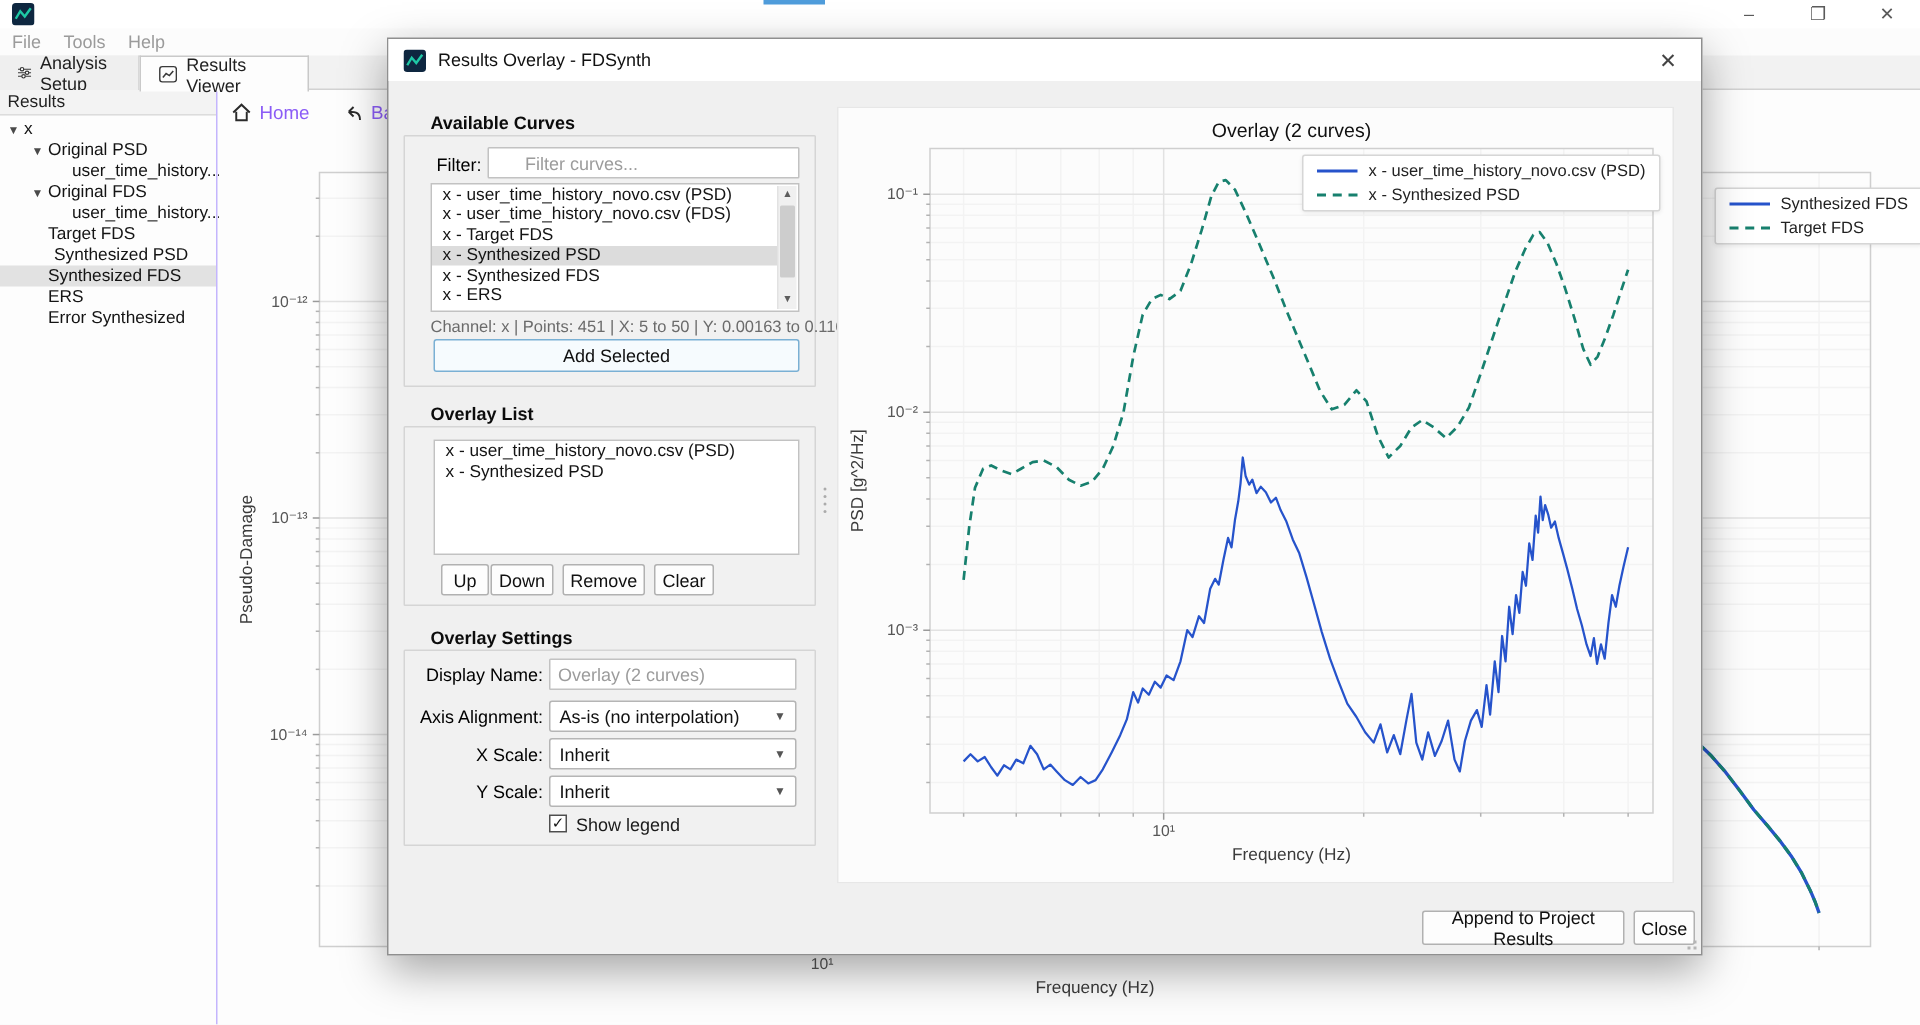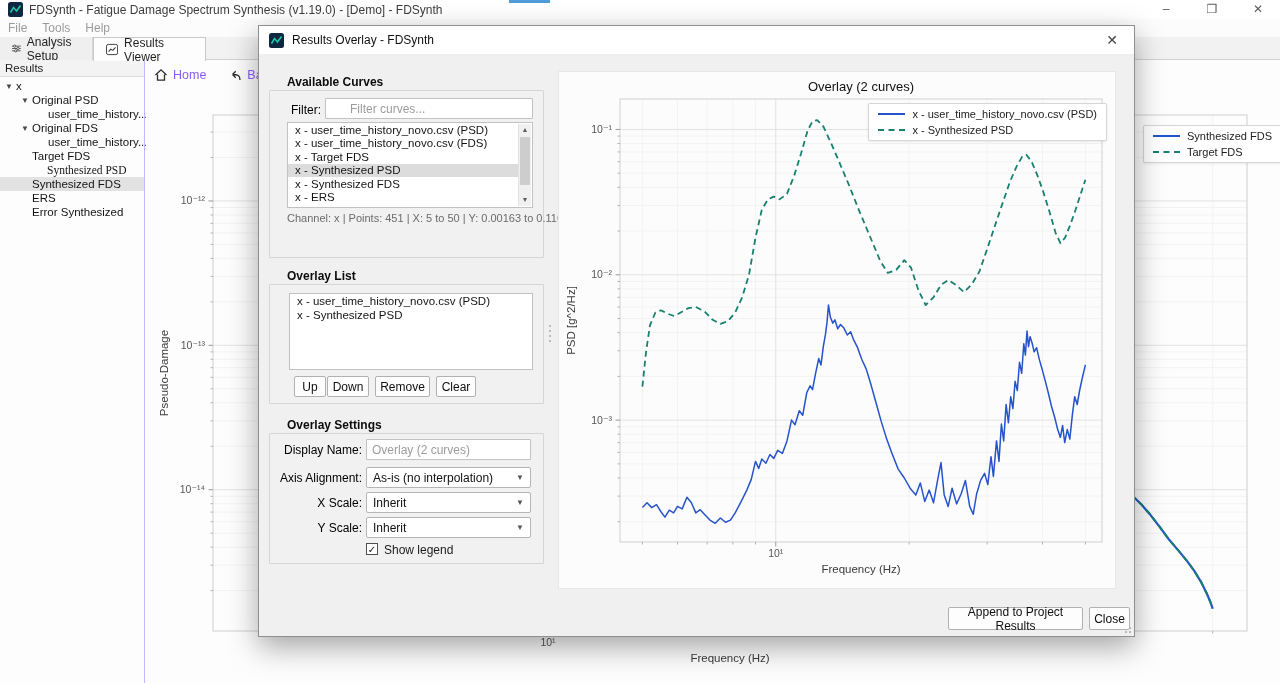--- a/index.html
+++ b/index.html
@@ -97,21 +97,20 @@
 </head>
 <body>
 
 <div id="root">
 
   <div id="titlebar">
     <svg id="app-icon" viewBox="0 0 15 15">
       <rect x="0" y="0" width="15" height="15" rx="2.5" fill="#0e2740"></rect>
       <polyline points="2.5,10.5 5.5,5.5 8.5,9 12.5,3.5" fill="none" stroke="#1ec8a5" stroke-width="1.6"></polyline>
     </svg>
-    <span id="title-text">FDSynth - Fatigue Damage Spectrum Synthesis (v1.19.0) - [Demo] - FDSynth</span>
     <div id="accent-strip"></div>
     <div id="win-min" class="win-ctrl">–</div>
     <div id="win-max" class="win-ctrl">❐</div>
     <div id="win-close" class="win-ctrl">✕</div>
   </div>
 
   <div id="menubar">
       <span class="menu-item">File</span>
       <span class="menu-item">Tools</span>
       <span class="menu-item">Help</span>
@@ -160,21 +159,21 @@
           <span>Original FDS</span>
         </div>
         <div class="tree-row" style="padding-left: 34px;">
           <span class="expander"></span>
           <span>user_time_history...</span>
         </div>
         <div class="tree-row" style="padding-left: 18px;">
           <span class="expander"></span>
           <span>Target FDS</span>
         </div>
-        <div class="tree-row" style="padding-left: 33px; font-family: Liberation Serif, serif;">
+        <div class="tree-row" style="padding-left: 22px;">
           <span class="expander"></span>
           <span>Synthesized PSD</span>
         </div>
         <div class="tree-row selected" style="padding-left: 18px;">
           <span class="expander"></span>
           <span>Synthesized FDS</span>
         </div>
         <div class="tree-row" style="padding-left: 18px;">
           <span class="expander"></span>
           <span>ERS</span>
@@ -330,20 +329,21 @@
           <div class="list-row">x - Synthesized FDS</div>
           <div class="list-row">x - ERS</div>
         </div>
       <div class="scrollbar">
         <div class="sb-arrow">▲</div>
         <div class="sb-thumb"></div>
         <div class="sb-arrow sb-down">▼</div>
       </div>
     </div>
     <div class="status-text" style="left:28px; top:186px;">Channel: x | Points: 451 | X: 5 to 50 | Y: 0.00163 to 0.116</div>
+    <button id="add-selected-btn" class="qbutton" style="left:30px; top:200px; width:244px; height:22px;">Add Selected</button>
 
     <div class="group-label" style="left:28px; top:243px;">Overlay List</div>
     <div class="group-box" style="left:10px; top:258px; width:275px; height:120px;"></div>
     <div class="listbox" style="left:30px; top:267px; width:244px; height:77px;" id="overlay-listbox">
         <div class="list-row" style="height: 14px;">x - user_time_history_novo.csv (PSD)</div>
         <div class="list-row" style="height: 14px;">x - Synthesized PSD</div>
       </div>
     <div id="overlay-btn-row">
         <button class="qbutton" style="left: 35px; top: 350px; width: 32px; height: 21px;">Up</button>
         <button class="qbutton" style="left: 68px; top: 350px; width: 42px; height: 21px;">Down</button>

